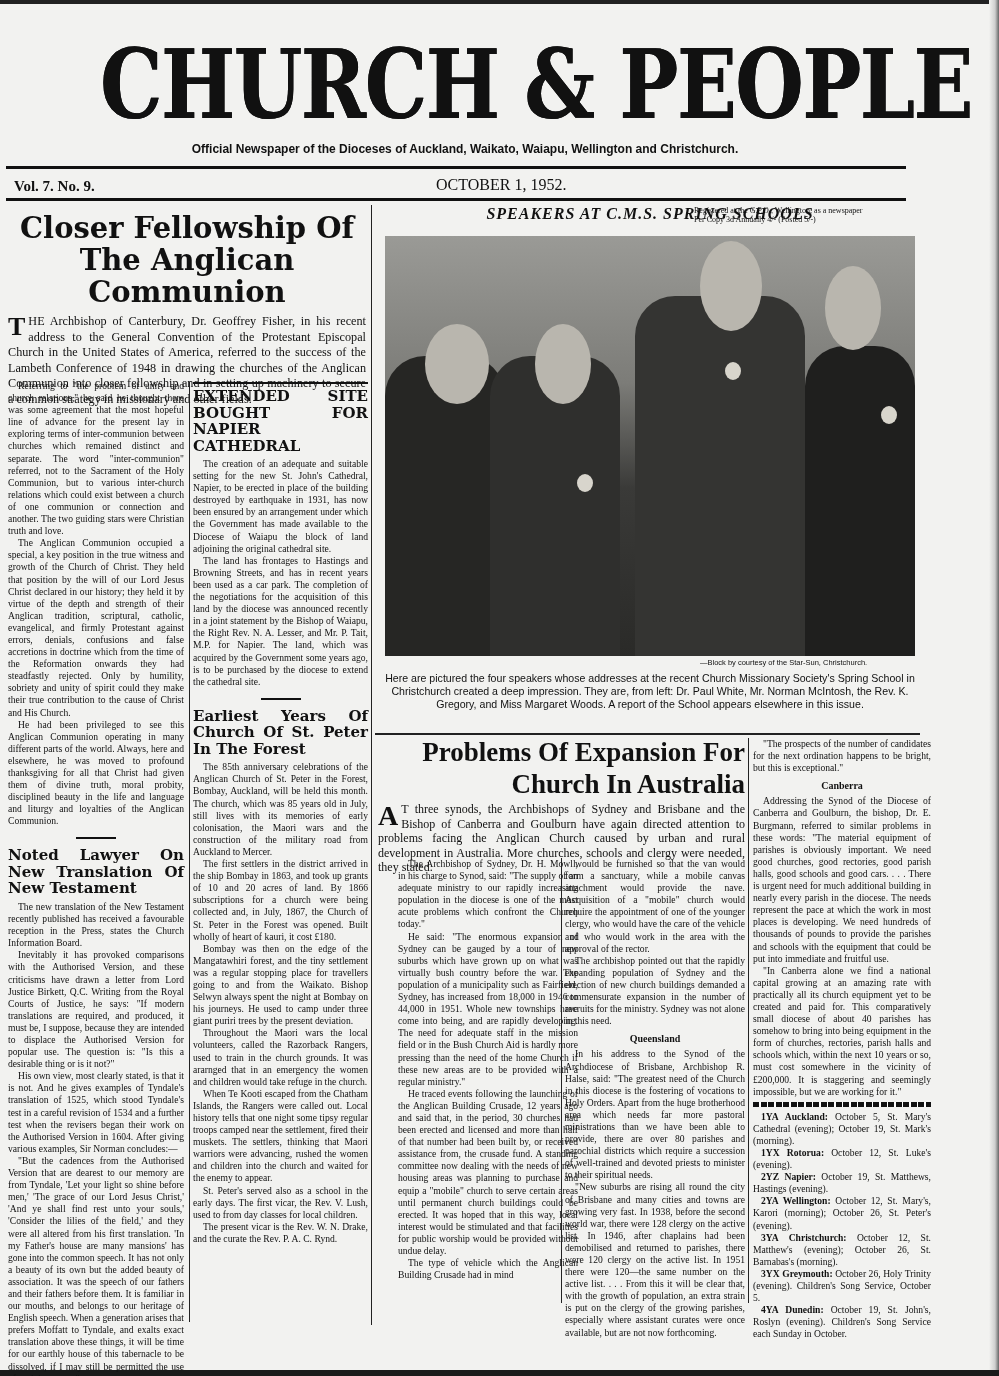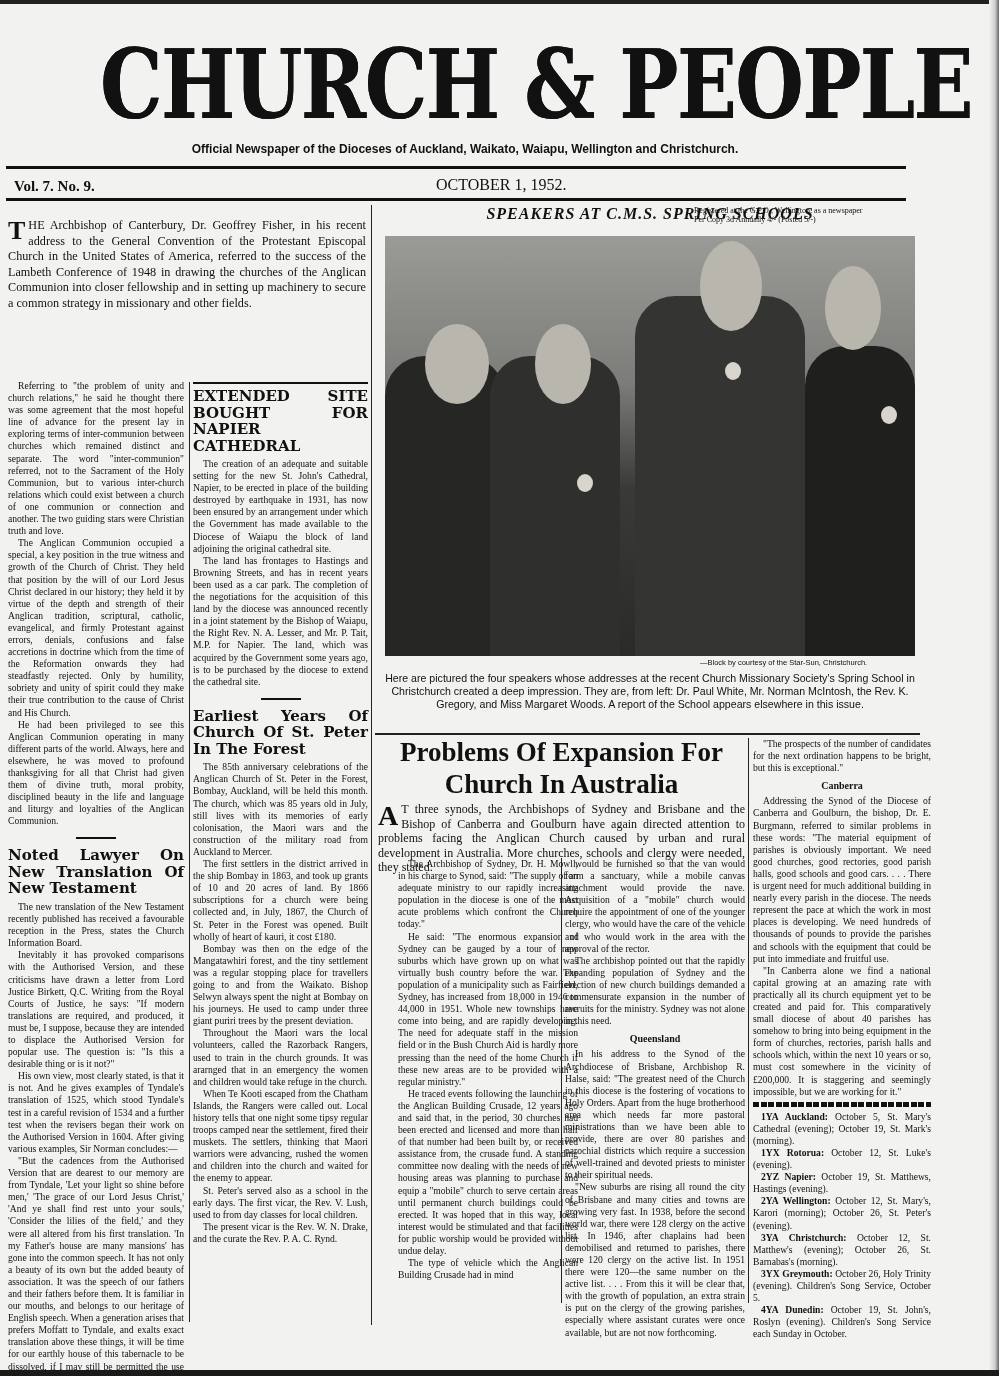--- a/index.html
+++ b/index.html
@@ -54,20 +54,21 @@
     <span class="vol">Vol. 7. No. 9.</span>
     <span class="date">OCTOBER 1, 1952.</span>
     <span class="reg">
       <span>Registered at the G.P.O., Wellington, as a newspaper</span><br>
       <span>Per Copy 3d Annually 4/- (Posted 5/-)</span>
     </span>
   </div>
   <div class="rule-double" style="top:198px;"></div>
 
   <div class="col" style="left:8px;top:212px;width:358px;">
+    <div class="hl-big" style="font-size:29px;line-height:32px;">Closer Fellowship Of The Anglican Communion</div>
     <p class="lead" style="margin-top:6px;text-indent:0;"><span class="dropcap">T</span><span>HE Archbishop of Canterbury, Dr. Geoffrey Fisher, in his recent address to the General Convention of the Protestant Episcopal Church in the United States of America, referred to the success of the Lambeth Conference of 1948 in drawing the churches of the Anglican Communion into closer fellowship and in setting up machinery to secure a common strategy in missionary and other fields.</span></p>
   </div>
 
   <div class="col" style="left:8px;top:380px;width:176px;">
     <p>Referring to "the problem of unity and church relations," he said he thought there was some agreement that the most hopeful line of advance for the present lay in exploring terms of inter-communion between churches which remained distinct and separate. The word "inter-communion" referred, not to the Sacrament of the Holy Communion, but to various inter-church relations which could exist between a church of one communion or connection and another. The two guiding stars were Christian truth and love.</p>
     <p>The Anglican Communion occupied a special, a key position in the true witness and growth of the Church of Christ. They held that position by the will of our Lord Jesus Christ declared in our history; they held it by virtue of the depth and strength of their Anglican tradition, scriptural, catholic, evangelical, and firmly Protestant against errors, denials, confusions and false accretions in doctrine which from the time of the Reformation onwards they had steadfastly rejected. Only by humility, sobriety and unity of spirit could they make their true contribution to the cause of Christ and His Church.</p>
     <p>He had been privileged to see this Anglican Communion operating in many different parts of the world. Always, here and elsewhere, he was moved to profound thanksgiving for all that Christ had given them of divine truth, moral probity, disciplined beauty in the life and language and liturgy and loyalties of the Anglican Communion.</p>
     <div class="short-rule"></div>
     <div style="font-family:'DejaVu Serif',serif;font-weight:bold;font-size:15px;line-height:16.5px;margin-bottom:4px;">Noted Lawyer On New Translation Of New Testament</div>
     <p>The new translation of the New Testament recently published has received a favourable reception in the Press, states the Church Information Board.</p>
@@ -108,21 +109,21 @@
     <div class="badge" style="left:340px;top:126px;"></div>
     <div class="person" style="left:420px;width:110px;height:310px;background:#1f1f1e;"></div>
     <div class="head" style="left:440px;top:30px;width:56px;height:84px;"></div>
     <div class="badge" style="left:496px;top:170px;"></div>
   </div>
   <div class="credit">—Block by courtesy of the Star-Sun, Christchurch.</div>
   <div class="caption">Here are pictured the four speakers whose addresses at the recent Church Missionary Society's Spring School in Christchurch created a deep impression. They are, from left: Dr. Paul White, Mr. Norman McIntosh, the Rev. K. Gregory, and Miss Margaret Woods. A report of the School appears elsewhere in this issue.</div>
   <div class="hrule" style="left:375px;top:733px;width:545px;"></div>
 
   <div class="col" style="left:378px;top:736px;width:367px;">
-    <div class="hl-big" style="font-size:27px;line-height:32px;text-align:center;font-family:'Liberation Serif',serif;">Problems Of Expansion For Church In Australia</div>
+    <div class="hl-big" style="font-size:27px;line-height:32px;text-align:right;font-family:'Liberation Serif',serif;">Problems Of Expansion For Church In Australia</div>
     <p class="lead" style="text-indent:0;font-size:12px;line-height:14.5px;margin-top:2px;"><span class="dropcap" style="font-size:28px;line-height:24px;">A</span><span>T three synods, the Archbishops of Sydney and Brisbane and the Bishop of Canberra and Goulburn have again directed attention to problems facing the Anglican Church caused by urban and rural development in Australia. More churches, schools and clergy were needed, they stated.</span></p>
   </div>
 
   <div class="col" style="left:378px;top:858px;width:180px;margin-left:20px;">
     <p>The Archbishop of Sydney, Dr. H. Mowll, in his charge to Synod, said: "The supply of an adequate ministry to our rapidly increasing population in the diocese is one of the most acute problems which confront the Church today."</p>
     <p>He said: "The enormous expansion of Sydney can be gauged by a tour of new suburbs which have grown up on what was virtually bush country before the war. The population of a municipality such as Fairfield, Sydney, has increased from 18,000 in 1946 to 44,000 in 1951. Whole new townships have come into being, and are rapidly developing. The need for adequate staff in the mission field or in the Bush Church Aid is hardly more pressing than the need of the home Church if these new areas are to be provided with a regular ministry."</p>
     <p>He traced events following the launching of the Anglican Building Crusade, 12 years ago and said that, in the period, 30 churches had been erected and licensed and more than half of that number had been built by, or received assistance from, the crusade fund. A standing committee now dealing with the needs of new housing areas was planning to purchase and equip a "mobile" church to serve certain areas until permanent church buildings could be erected. It was hoped that in this way, local interest would be stimulated and that facilities for public worship would be provided without undue delay.</p>
     <p>The type of vehicle which the Anglican Building Crusade had in mind</p>
   </div>
   <div class="vrule" style="left:561px;top:858px;height:445px;"></div>

